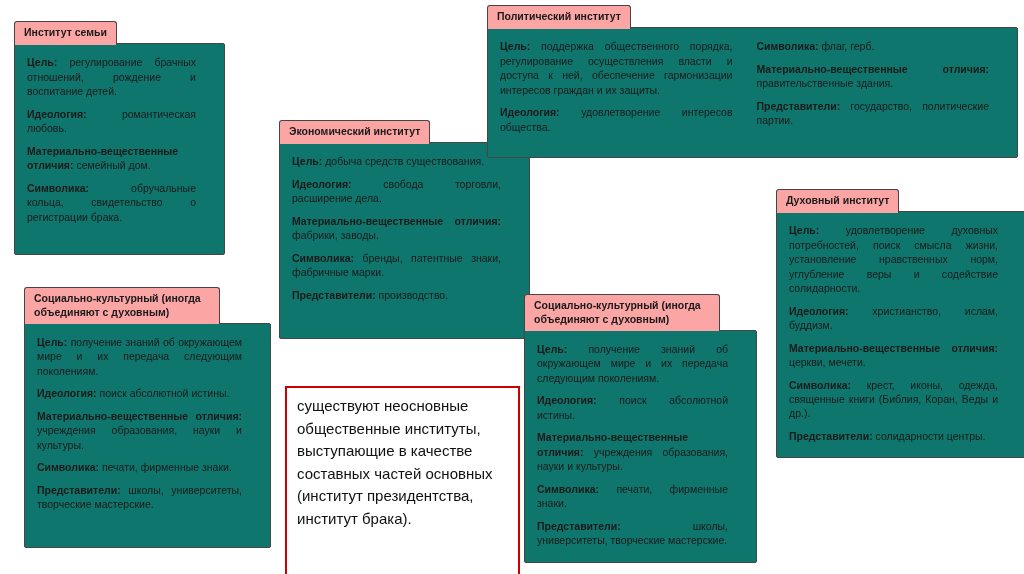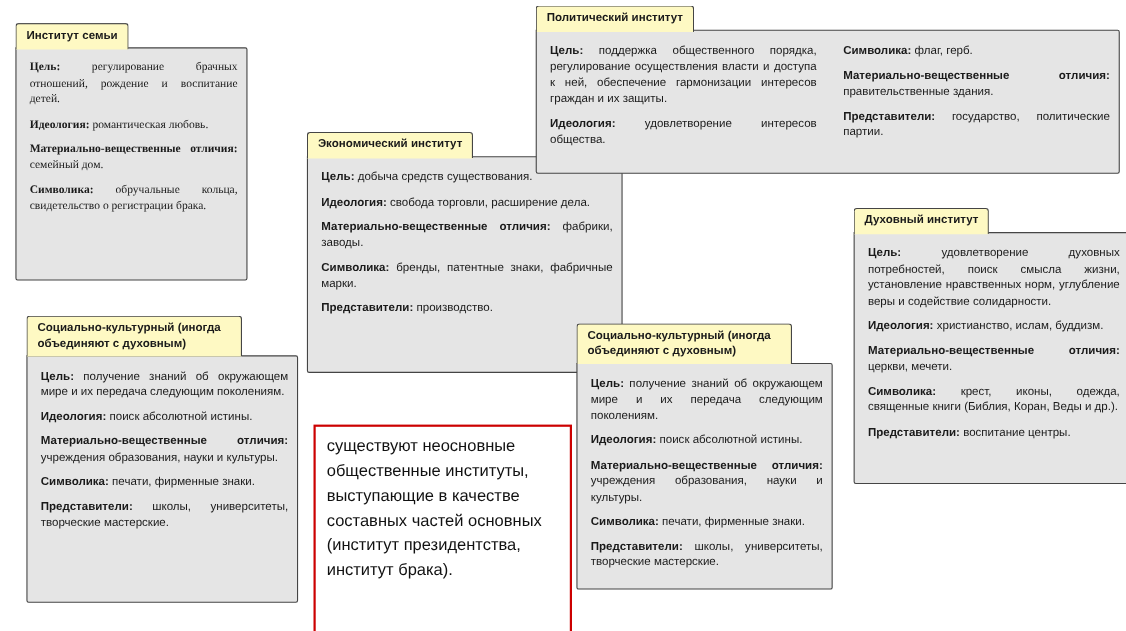--- a/index.html
+++ b/index.html
@@ -13,38 +13,38 @@
     background: #ffffff;
     overflow: hidden;
   }
 
   .card { position: absolute; }
 
   .tab {
     position: relative;
     z-index: 2;
     display: inline-block;
-    background: #fef9c3;
+    background: #fca5a5;
     border: 1.4px solid #454545;
     border-bottom: 0;
     border-radius: 3px 3px 0 0;
     padding: 4px 9px 5px 9px;
     font-weight: 700;
     font-size: 10.5px;
     line-height: 1.3;
   }
 
   .cardbody {
     position: relative;
     z-index: 1;
     margin-top: -1.5px;
-    background: #e5e5e5;
+    background: #0f766e;
     border: 1.4px solid #454545;
     border-radius: 0 2px 2px 2px;
-    padding: 11px 8px 6px 12px;
+    padding: 11px 28px 6px 12px;
     font-size: 10.5px;
     line-height: 1.38;
     width: 100%;
   }
 
   .fld { text-align: justify; margin-bottom: 8px; }
   .fld b { font-weight: 700; }
 
   .cols { display: flex; gap: 24px; }
   .col { flex: 1; }
@@ -62,29 +62,29 @@
 </style>
 </head>
 <body>
 
 <div class="slide">
 
   <div class="card" style="left:14px; top:21px; width:211px;">
     <div class="tab">
       <span>Институт семьи</span>
     </div>
-    <div class="cardbody" style="min-height:212px;font-family:Liberation Serif, serif;">
+    <div class="cardbody" style="min-height:212px;">
       <p class="fld"><b>Цель:</b> <span>регулирование брачных отношений, рождение и воспитание детей.</span></p>
       <p class="fld"><b>Идеология:</b> <span>романтическая любовь.</span></p>
       <p class="fld"><b>Материально-вещественные отличия:</b> <span>семейный дом.</span></p>
       <p class="fld"><b>Символика:</b> <span>обручальные кольца, свидетельство о регистрации брака.</span></p>
     </div>
   </div>
 
-  <div class="card" style="left:279px; top:120px; width:287px;">
+  <div class="card" style="left:279px; top:120px; width:251px;">
     <div class="tab">
       <span>Экономический институт</span>
     </div>
     <div class="cardbody" style="min-height:197px;">
       <p class="fld"><b>Цель:</b> <span>добыча средств существования.</span></p>
       <p class="fld"><b>Идеология:</b> <span>свобода торговли, расширение дела.</span></p>
       <p class="fld"><b>Материально-вещественные отличия:</b> <span>фабрики, заводы.</span></p>
       <p class="fld"><b>Символика:</b> <span>бренды, патентные знаки, фабричные марки.</span></p>
       <p class="fld"><b>Представители:</b> <span>производство.</span></p>
     </div>
@@ -109,21 +109,21 @@
 
   <div class="card" style="left:763px; top:189px; width:251px;margin-left:13px;">
     <div class="tab">
       <span>Духовный институт</span>
     </div>
     <div class="cardbody" style="min-height:229px;">
       <p class="fld"><b>Цель:</b> <span>удовлетворение духовных потребностей, поиск смысла жизни, установление нравственных норм, углубление веры и содействие солидарности.</span></p>
       <p class="fld"><b>Идеология:</b> <span>христианство, ислам, буддизм.</span></p>
       <p class="fld"><b>Материально-вещественные отличия:</b> <span>церкви, мечети.</span></p>
       <p class="fld"><b>Символика:</b> <span>крест, иконы, одежда, священные книги (Библия, Коран, Веды и др.).</span></p>
-      <p class="fld"><b>Представители:</b> <span>воспитание центры.</span></p>
+      <p class="fld"><b>Представители:</b> <span>солидарности центры.</span></p>
     </div>
   </div>
 
   <div class="card" style="left:24px; top:287px; width:247px;">
     <div class="tab" style="max-width:196px;">
       <span>Социально-культурный (иногда объединяют с духовным)</span>
     </div>
     <div class="cardbody" style="min-height:225px;">
       <p class="fld"><b>Цель:</b> <span>получение знаний об окружающем мире и их передача следующим поколениям.</span></p>
       <p class="fld"><b>Идеология:</b> <span>поиск абсолютной истины.</span></p>

